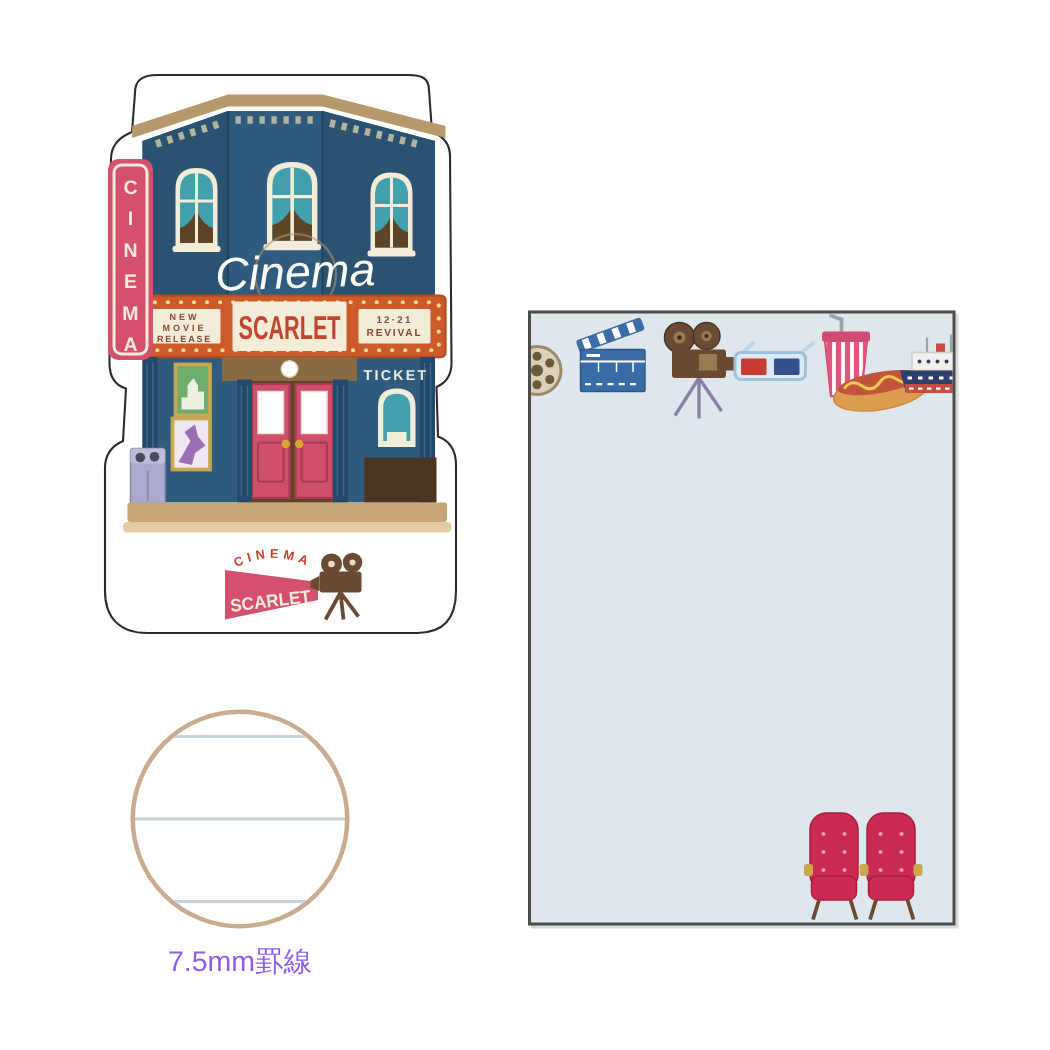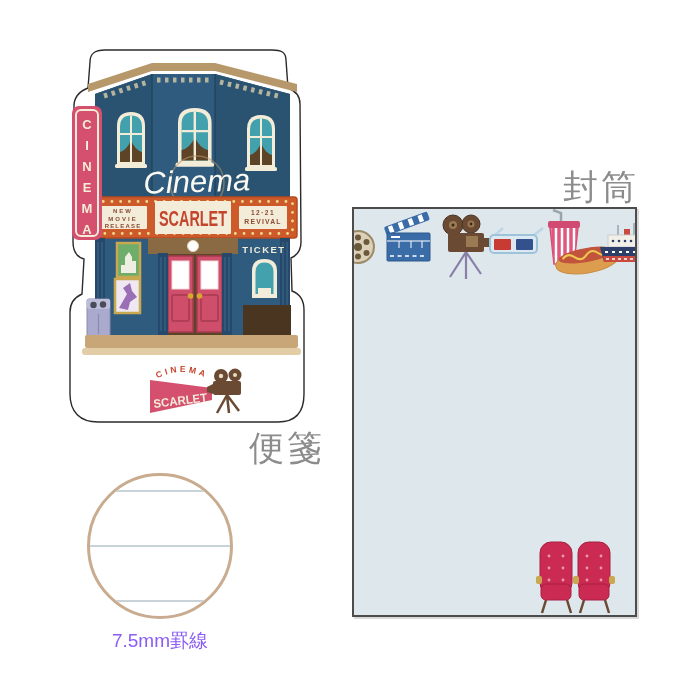--- a/index.html
+++ b/index.html
@@ -161,21 +161,20 @@
           <circle cx="161" cy="334" r="2.2" fill="#e8ddc4"></circle>
             <circle cx="175" cy="333" r="2" fill="#e8ddc4"></circle>
           <rect x="153" y="339" width="28" height="14" rx="2" fill="#6b4a33"></rect>
           <polygon points="147,345 153,342 153,352 147,350" fill="#6b4a33"></polygon>
           <path d="M167,353 L157,371 M167,353 L169,371 M167,353 L179,369" stroke="#6b4a33" stroke-width="2.5" fill="none"></path>
         </g>
       </g>
     </g>
   </svg>
 
-  <div class="jp-label label-binsen">便箋</div>
 
   <div class="envelope">
     <svg width="281" height="406" viewBox="0 0 281 406">
       <defs>
         <clipPath id="cupClip">
             <path d="M196,18 L224,18 L220,55 L200,55 Z"></path>
           </clipPath>
       </defs>
 
       <g>
@@ -271,21 +270,20 @@
             <circle cx="24" cy="38" r="1.4" fill="#eb9cb1"></circle>
           <path d="M7,58 L3,71 M28,58 L32,71" stroke="#6b4a33" stroke-width="2.5"></path>
           <rect x="-4" y="34" width="6" height="8" rx="2" fill="#c9a84f"></rect>
           <rect x="32" y="34" width="6" height="8" rx="2" fill="#c9a84f"></rect>
           <rect x="2" y="42" width="30" height="16" rx="5" fill="#cb2a52" stroke="#a81f42"></rect>
         </g>
       </g>
     </svg>
   </div>
 
-  <div class="jp-label label-futo">封筒</div>
 
   <div class="ruling-circle">
     <div class="rule-line" style="top:14px"></div>
     <div class="rule-line" style="top:69px"></div>
     <div class="rule-line" style="top:124px"></div>
   </div>
   <div class="ruling-label">7.5mm罫線</div>
 
 </div>
 

